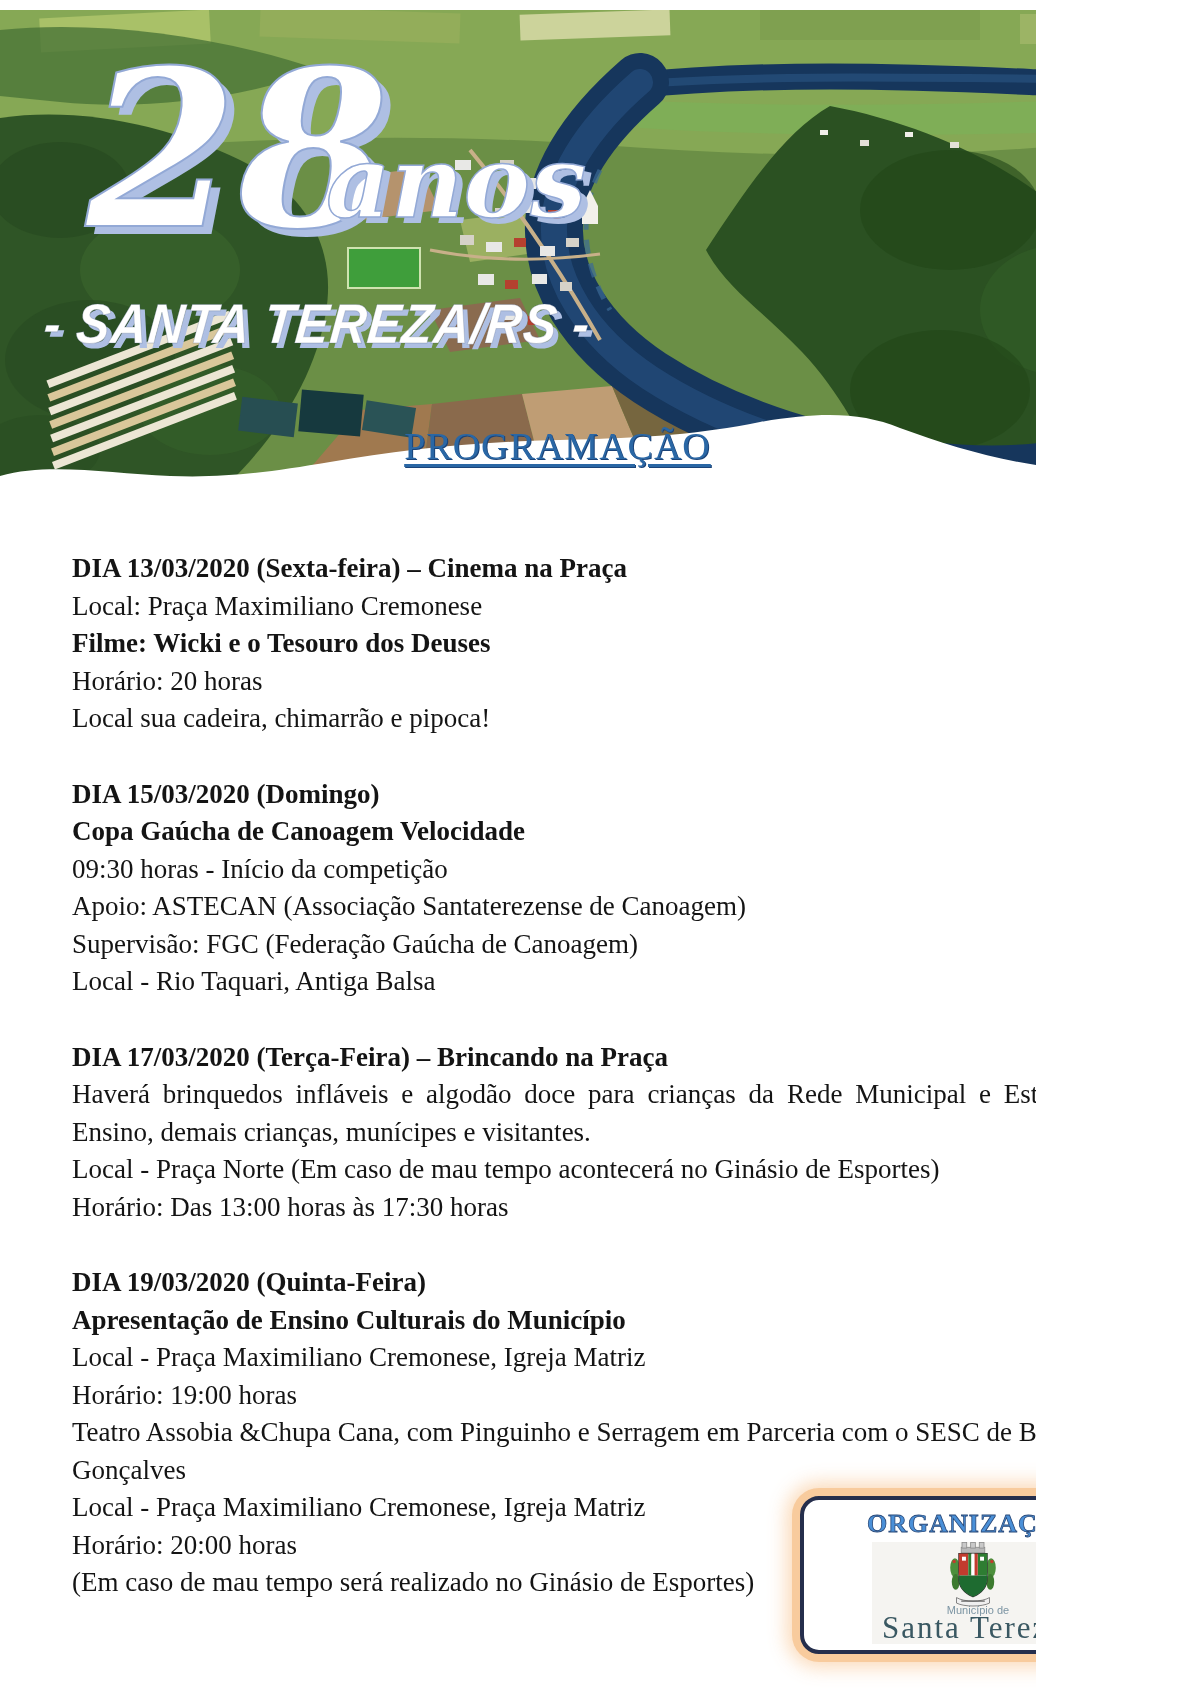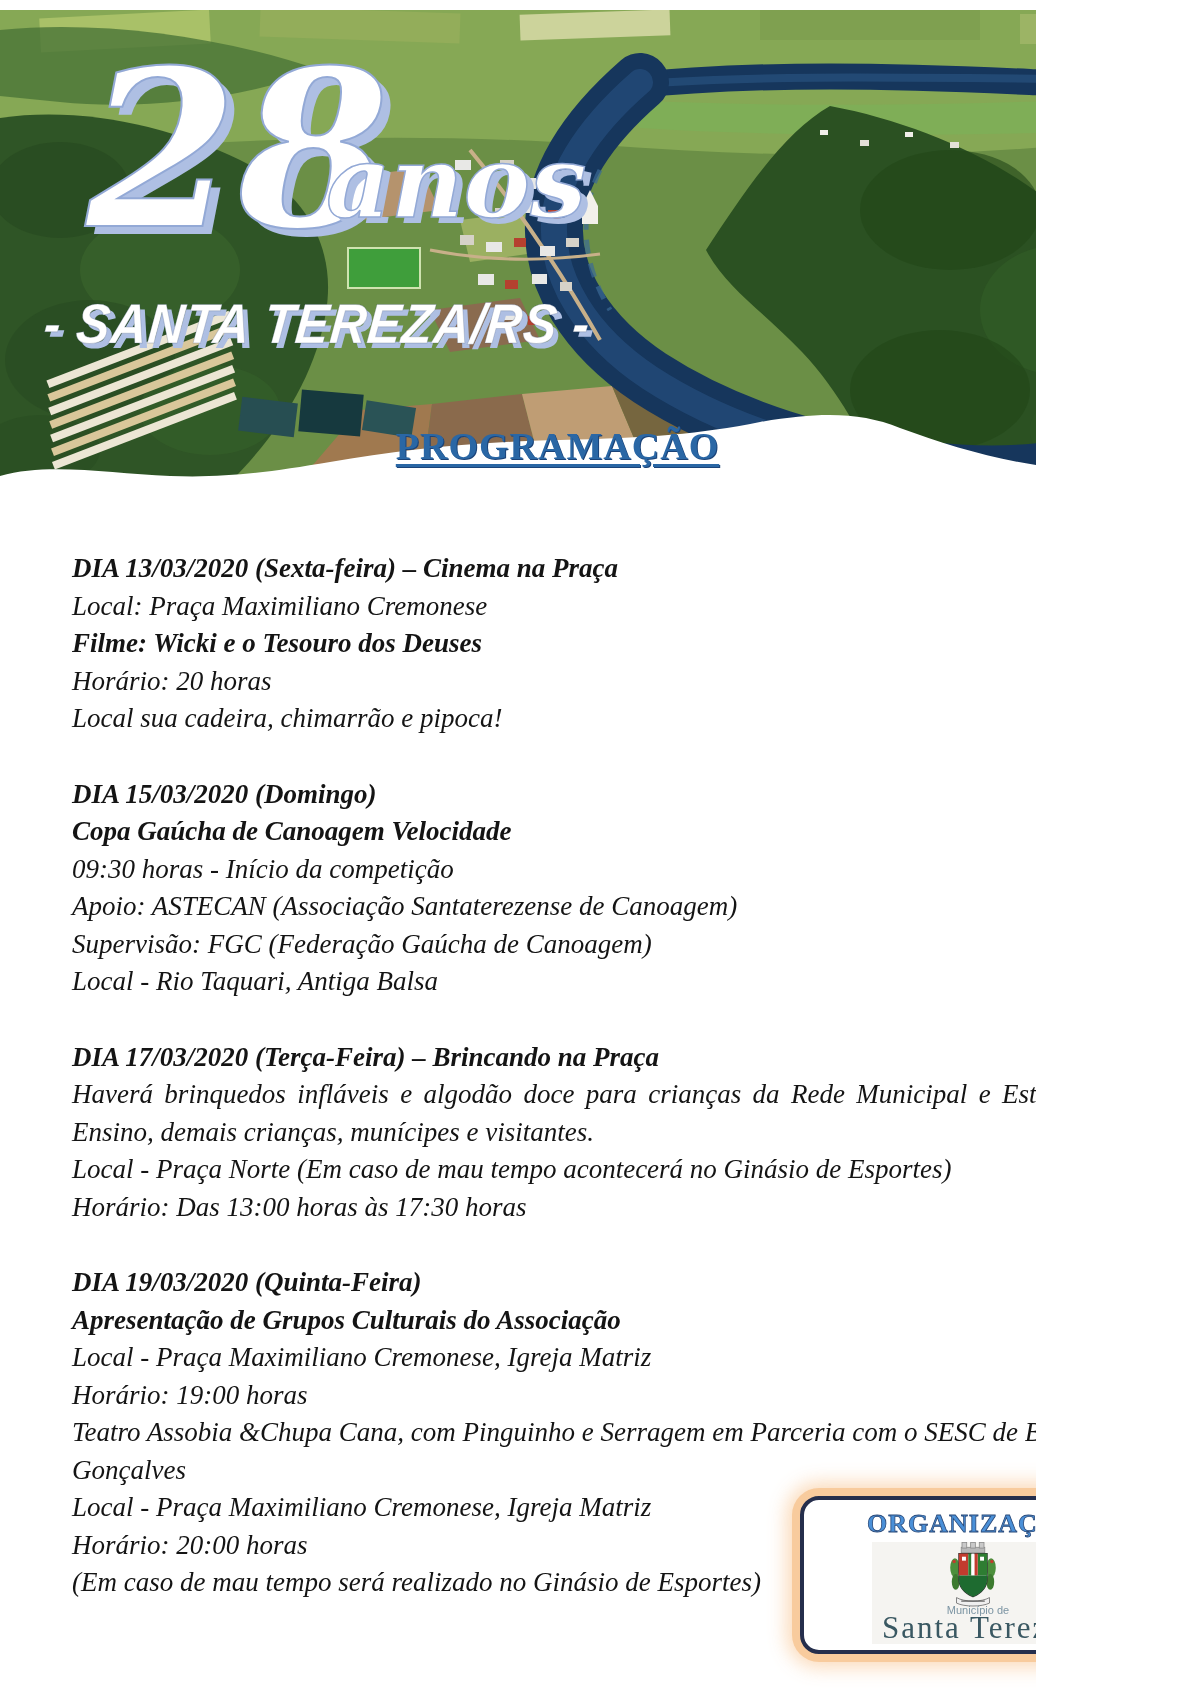--- a/index.html
+++ b/index.html
@@ -15,28 +15,28 @@
        -webkit-text-stroke:2px #93a9d6;text-shadow:9px 8px 0 #aebfe3;}
   .word{position:absolute;left:326px;top:122px;font-family:"DejaVu Serif",serif;font-style:italic;
        font-size:100px;line-height:100px;color:#ffffff;font-weight:bold;
        -webkit-text-stroke:1.5px #93a9d6;text-shadow:7px 6px 0 #aebfe3;}
   .city{position:absolute;left:44px;top:284px;font-family:"Liberation Sans",sans-serif;
        font-weight:bold;font-style:italic;font-size:56px;line-height:60px;color:#ffffff;
        letter-spacing:1px;white-space:nowrap;transform:scaleX(0.9) skewX(-6deg);
        transform-origin:left center;text-shadow:6px 5px 0 #aebfe3;
        -webkit-text-stroke:1px rgba(60,80,120,0.25);}
   .prog{position:absolute;left:0;top:414px;width:1115px;margin:0;text-align:center;
-       font-family:"Liberation Serif",serif;font-weight:bold;font-size:38px;letter-spacing:1px;
+       font-family:"Liberation Serif",serif;font-weight:normal;font-size:38px;letter-spacing:1px;
        color:#2a67a5;text-shadow:1px 1px 0 #1b4378;
        text-decoration:underline;text-decoration-thickness:3px;text-underline-offset:5px;}
 
   
   .content{position:absolute;left:72px;top:550px;width:1063px;color:#141414;}
   .event{margin:0 0 38px 0;}
-  .line{margin:0;font-size:27px;line-height:37.5px;font-style:italic;}
+  .line{margin:0;font-size:27px;line-height:37.5px;}
   .line.bold{font-weight:bold;}
   .line.justify{text-align:justify;}
 
   
   .org-box{position:absolute;left:800px;top:1496px;width:338px;height:150px;background:#ffffff;
        border:4px solid #252e4c;border-radius:19px;text-align:center;
        box-shadow:0 0 0 8px #f8cb9d, 0 0 18px 14px rgba(250,214,178,0.85);}
   .logo-bg{position:absolute;left:68px;top:42px;width:202px;height:102px;background:#f5f4f1;z-index:0;}
   .org-inner{position:relative;z-index:1;}
   .org-title{margin-top:9px;font-family:"Liberation Serif",serif;font-weight:bold;font-size:26px;
@@ -172,21 +172,21 @@
 
     <section class="event">
       <p class="line bold">DIA 17/03/2020 (Terça-Feira) – Brincando na Praça</p>
       <p class="line justify">Haverá brinquedos infláveis e algodão doce para crianças da Rede Municipal e Estadual de Ensino, demais crianças, munícipes e visitantes.</p>
       <p class="line">Local - Praça Norte (Em caso de mau tempo acontecerá no Ginásio de Esportes)</p>
       <p class="line">Horário: Das 13:00 horas às 17:30 horas</p>
     </section>
 
     <section class="event">
       <p class="line bold">DIA 19/03/2020 (Quinta-Feira)</p>
-      <p class="line bold">Apresentação de Grupos Culturais do Associação</p>
+      <p class="line bold">Apresentação de Ensino Culturais do Município</p>
       <p class="line">Local - Praça Maximiliano Cremonese, Igreja Matriz</p>
       <p class="line">Horário: 19:00 horas</p>
       <p class="line">Teatro Assobia &amp;Chupa Cana, com Pinguinho e Serragem em Parceria com o SESC de Bento Gonçalves</p>
       <p class="line">Local - Praça Maximiliano Cremonese, Igreja Matriz</p>
       <p class="line">Horário: 20:00 horas</p>
       <p class="line">(Em caso de mau tempo será realizado no Ginásio de Esportes)</p>
     </section>
   </main>
 
   <aside class="org-box">

